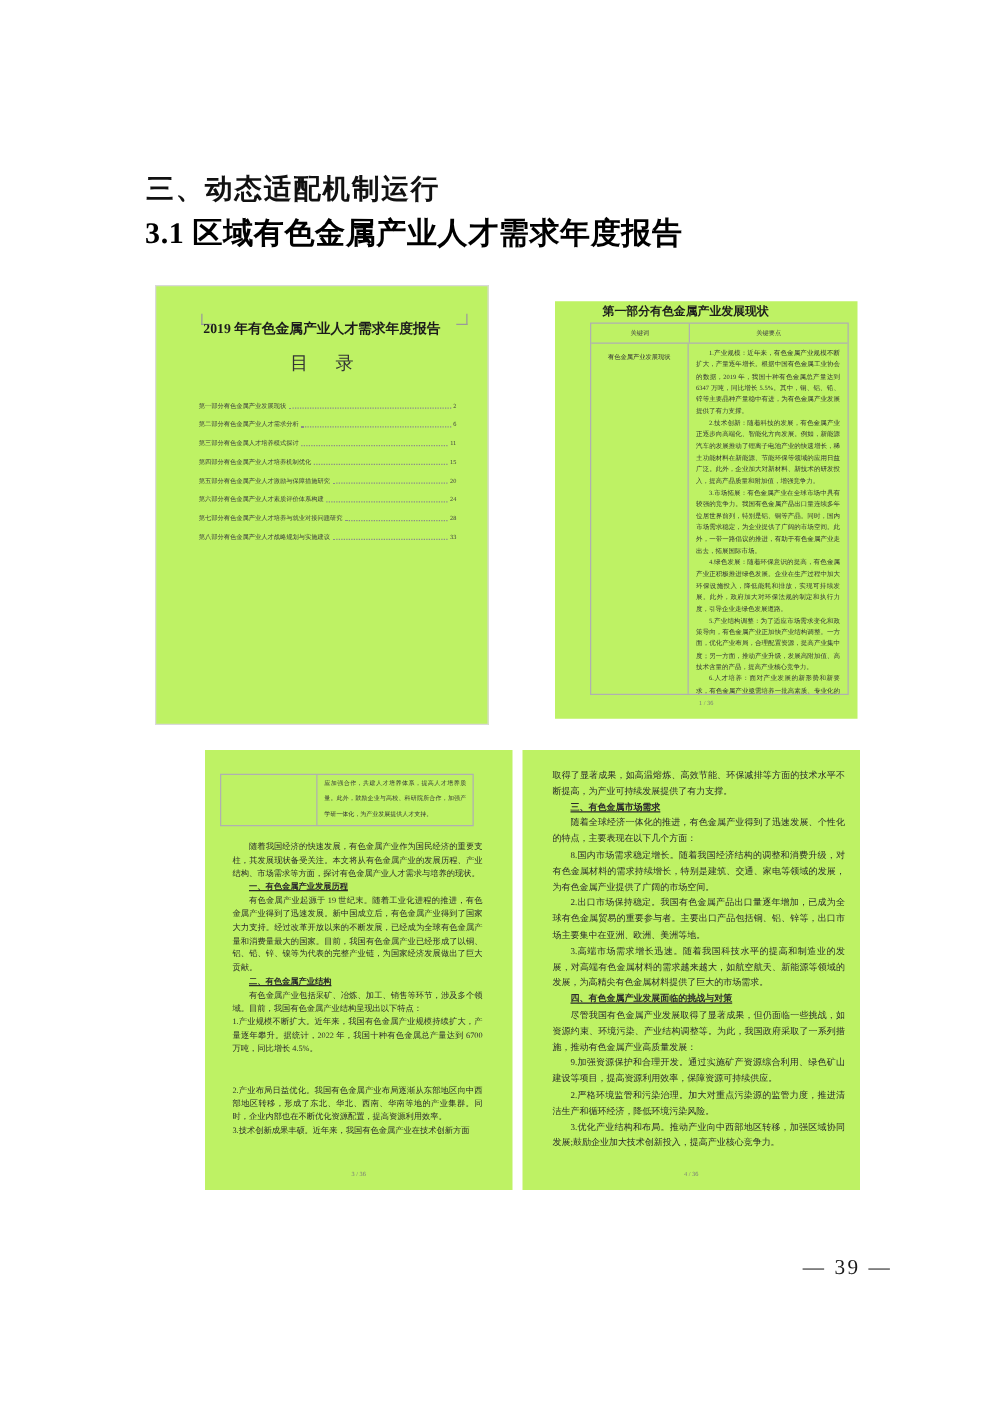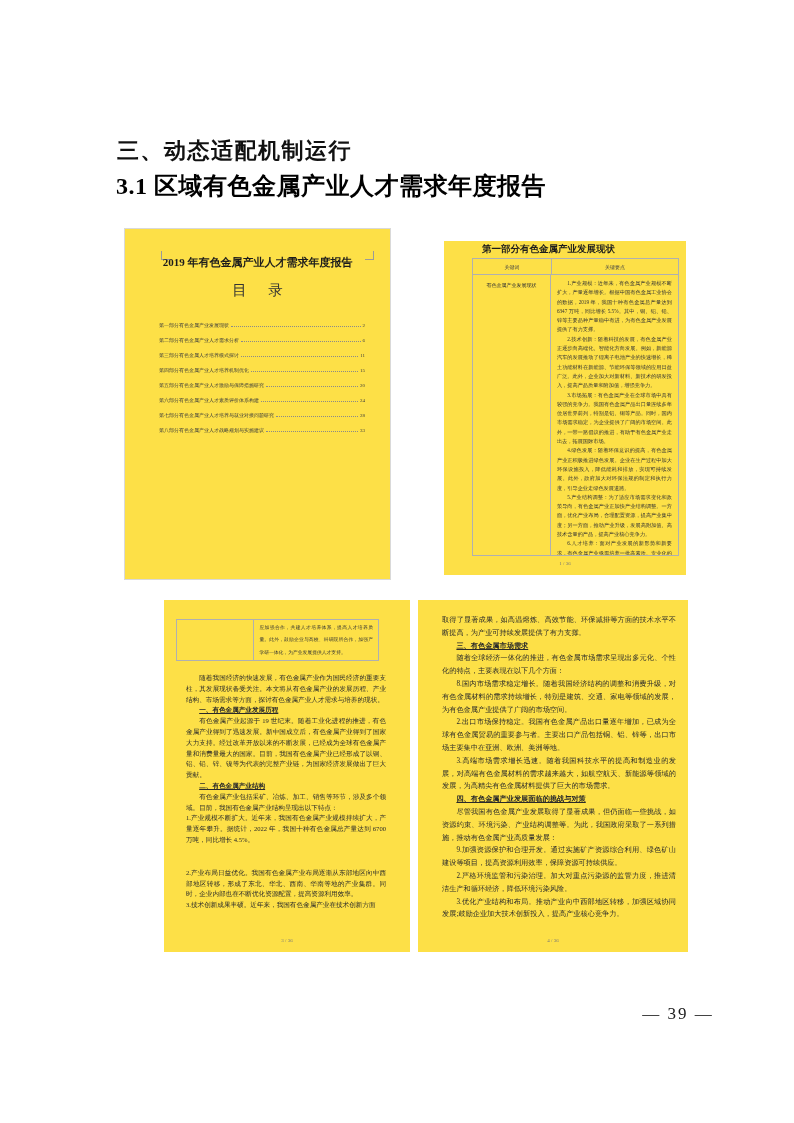--- a/index.html
+++ b/index.html
@@ -2,21 +2,21 @@
 <html><head>
 <meta charset="utf-8">
 <style>
   html,body{margin:0;padding:0;background:#ffffff;}
   .sheet{position:relative;width:794px;height:1040px;background:#fff;overflow:hidden;
          font-family:"Liberation Serif",serif;color:#222;margin-left:14px;}
   .h1{position:absolute;left:103px;top:136px;font-family:"Liberation Sans",sans-serif;
       font-weight:bold;font-size:22px;color:#111;letter-spacing:1.5px;}
   .h2{position:absolute;left:102px;top:170px;font-family:"Liberation Serif",serif;
       font-weight:bold;font-size:24px;color:#000;letter-spacing:0.5px;}
-  .thumb{position:absolute;background:#fde047;overflow:hidden;}
+  .thumb{position:absolute;background:#bef264;overflow:hidden;}
   
   .thumb1{left:110px;top:228px;width:265px;height:350px;border:1px solid #d9d9d9;}
   .corner{position:absolute;width:8px;height:8px;}
   .corner-l{left:36px;top:22px;border-left:1px solid #9a9a9a;border-bottom:1px solid #9a9a9a;}
   .corner-r{right:16px;top:22px;border-right:1px solid #9a9a9a;border-bottom:1px solid #9a9a9a;}
   .t1-title{position:absolute;left:0;top:26px;width:100%;text-align:center;
             font-weight:bold;font-size:11px;color:#1c1c1c;}
   .t1-toc-head{position:absolute;left:0;top:52px;width:100%;text-align:center;
                font-size:14.5px;color:#333;letter-spacing:9px;text-indent:9px;}
   .toc{position:absolute;left:34px;top:84px;width:206px;}
@@ -156,21 +156,21 @@
       <p class="gap">2.产业布局日益优化。我国有色金属产业布局逐渐从东部地区向中西部地区转移，形成了东北、华北、西南、华南等地的产业集群。同时，企业内部也在不断优化资源配置，提高资源利用效率。</p>
       <p>3.技术创新成果丰硕。近年来，我国有色金属产业在技术创新方面</p>
     </div>
     <div class="pfoot t3-foot">3 / 36</div>
   </div>
 
   <div class="thumb thumb4">
     <div class="docbody body4">
       <p>取得了显著成果，如高温熔炼、高效节能、环保减排等方面的技术水平不断提高，为产业可持续发展提供了有力支撑。</p>
       <p class="bh">三、有色金属市场需求</p>
-      <p class="ind">随着全球经济一体化的推进，有色金属市场需求呈现出多元化、个性化的特点，主要表现在以下几个方面：</p>
+      <p class="ind">随着全球经济一体化的推进，有色金属产业得到了迅速发展、个性化的特点，主要表现在以下几个方面：</p>
       <p class="ind">8.国内市场需求稳定增长。随着我国经济结构的调整和消费升级，对有色金属材料的需求持续增长，特别是建筑、交通、家电等领域的发展，为有色金属产业提供了广阔的市场空间。</p>
       <p class="ind">2.出口市场保持稳定。我国有色金属产品出口量逐年增加，已成为全球有色金属贸易的重要参与者。主要出口产品包括铜、铝、锌等，出口市场主要集中在亚洲、欧洲、美洲等地。</p>
       <p class="ind">3.高端市场需求增长迅速。随着我国科技水平的提高和制造业的发展，对高端有色金属材料的需求越来越大，如航空航天、新能源等领域的发展，为高精尖有色金属材料提供了巨大的市场需求。</p>
       <p class="bh">四、有色金属产业发展面临的挑战与对策</p>
       <p class="ind">尽管我国有色金属产业发展取得了显著成果，但仍面临一些挑战，如资源约束、环境污染、产业结构调整等。为此，我国政府采取了一系列措施，推动有色金属产业高质量发展：</p>
       <p class="ind">9.加强资源保护和合理开发。通过实施矿产资源综合利用、绿色矿山建设等项目，提高资源利用效率，保障资源可持续供应。</p>
       <p class="ind">2.严格环境监管和污染治理。加大对重点污染源的监管力度，推进清洁生产和循环经济，降低环境污染风险。</p>
       <p class="ind">3.优化产业结构和布局。推动产业向中西部地区转移，加强区域协同发展;鼓励企业加大技术创新投入，提高产业核心竞争力。</p>
     </div>
     <div class="pfoot t4-foot">4 / 36</div>

